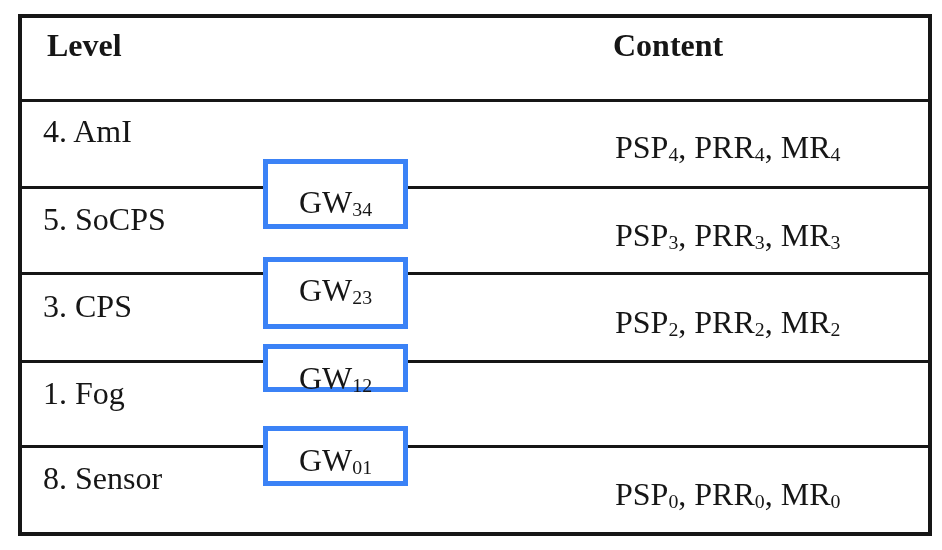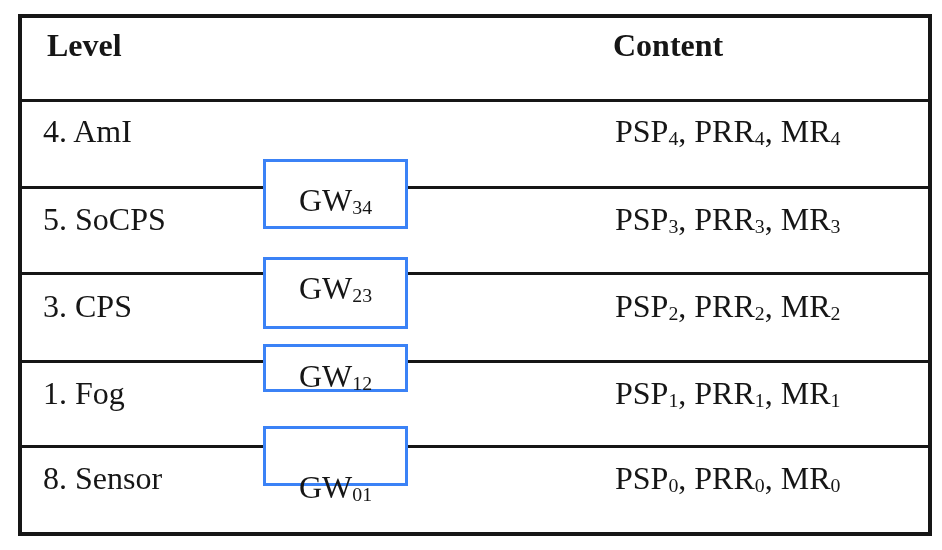--- a/index.html
+++ b/index.html
@@ -43,59 +43,59 @@
   .hl-10 { top: 445px; }
   
   .cell {
     position: absolute;
     font-size: 32px;
     line-height: 32px;
     white-space: nowrap;
   }
   .bold { font-weight: bold; }
   .lvl { left: 43px; }
-  .cnt { left: 615px; }
+  .cnt { left: 615px; margin-top: 16px; }
   .t-head { top: 29px; }
   .t-r4 { top: 115px; }
   .t-r3 { top: 203px; }
   .t-r2 { top: 290px; }
   .t-r1 { top: 377px; }
   .t-r0 { top: 462px; }
   .lvl-head { left: 47px; }
   .cnt-head { left: 613px; }
   
   .sb {
     font-size: 0.62em;
     position: relative;
     bottom: -0.16em;
   }
   
   .gw {
     position: absolute;
     left: 263px;
     width: 145px;
     background: #ffffff;
-    border: 3px solid #3b82f6;
+    border: 5px solid #3b82f6;
     box-sizing: border-box;
     text-align: center;
   }
   .gw .gwt {
     display: block;
     font-size: 32px;
     line-height: 32px;
     padding-top: 12px;
     white-space: nowrap;
   }
   .gw34 { top: 159px; height: 70px; }
   .gw34 .gwt { padding-top: 22px; }
   .gw23 { top: 257px; height: 72px; }
   .gw12 { top: 344px; height: 48px; }
   .gw12 .gwt { padding-top: 13px; }
   .gw01 { top: 426px; height: 60px; }
-  .gw01 .gwt { padding-top: 13px; margin-top: 29px; }
+  .gw01 .gwt { padding-top: 13px; }
 </style>
 </head>
 <body>
 
 <div class="page">
 
   <div class="frame"></div>
 
   <div class="hline hl-header"></div>
   <div class="hline hl-43"></div>
@@ -111,21 +111,20 @@
   <span class="cell lvl t-r2">3. CPS</span>
   <span class="cell lvl t-r1">1. Fog</span>
   <span class="cell lvl t-r0">8. Sensor</span>
 
   <span class="cell cnt t-r4"><span>PSP</span><span class="sb">4</span><span>, PRR</span><span class="sb">4</span><span>, MR</span><span class="sb">4</span></span>
 
   <span class="cell cnt t-r3"><span>PSP</span><span class="sb">3</span><span>, PRR</span><span class="sb">3</span><span>, MR</span><span class="sb">3</span></span>
 
   <span class="cell cnt t-r2"><span>PSP</span><span class="sb">2</span><span>, PRR</span><span class="sb">2</span><span>, MR</span><span class="sb">2</span></span>
 
-  <span class="cell cnt t-r1"><span>PSP</span><span class="sb">1</span><span>, PRR</span><span class="sb">1</span><span>, MR</span><span class="sb">1</span></span>
 
   <span class="cell cnt t-r0"><span>PSP</span><span class="sb">0</span><span>, PRR</span><span class="sb">0</span><span>, MR</span><span class="sb">0</span></span>
 
   <div class="gw gw34">
       <span class="gwt"><span>GW</span><span class="sb">34</span></span>
     </div>
 
   <div class="gw gw23">
       <span class="gwt"><span>GW</span><span class="sb">23</span></span>
     </div>

